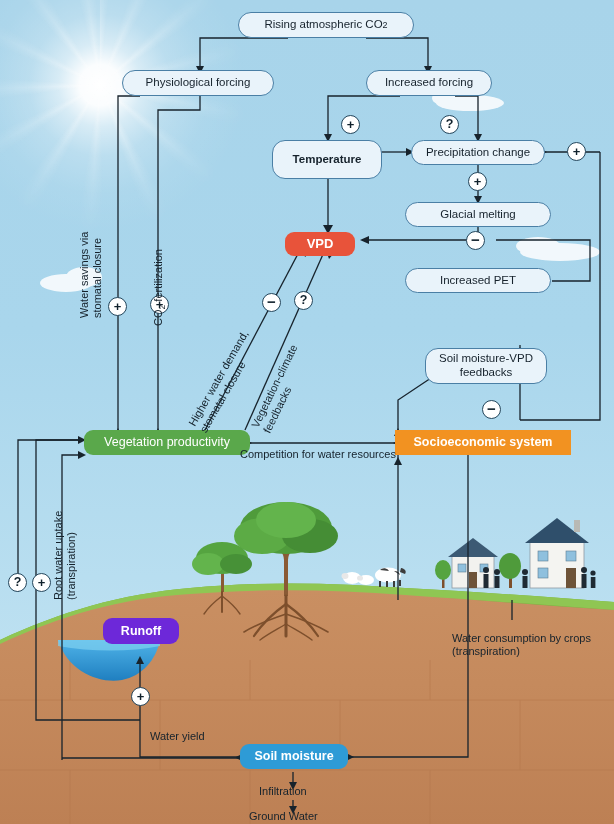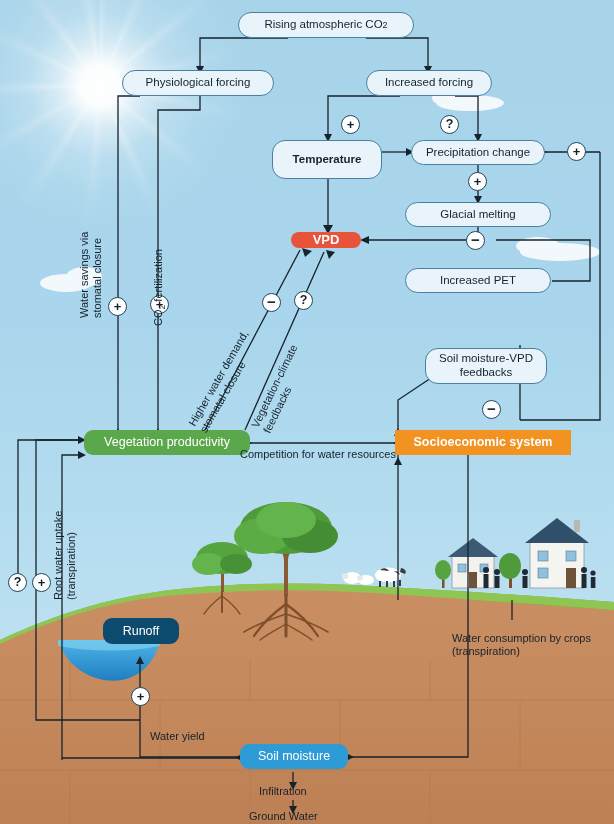--- a/index.html
+++ b/index.html
@@ -101,32 +101,32 @@
   }
   .box.socio {
     background: #f29221;
     border: none;
     color: #ffffff;
     font-weight: bold;
     font-size: 12.5px;
     border-radius: 0;
   }
   .box.runoff {
-    background: #0c4a6e;
+    background: #6d28d9;
     border: none;
     color: #ffffff;
-    font-weight: normal;
+    font-weight: bold;
     font-size: 12.5px;
     border-radius: 9px;
   }
   .box.soilm {
     background: #2e9bd6;
     border: none;
     color: #ffffff;
-    font-weight: normal;
+    font-weight: bold;
     font-size: 12.5px;
     border-radius: 9px;
   }
   .sub { font-size: 0.78em; vertical-align: sub; }
 
   
   .badge {
     position: absolute;
     width: 19px; height: 19px;
     border-radius: 50%;
@@ -415,21 +415,21 @@
   </div>
 
   <div class="box" style="left:411px; top:140px; width:134px; height:25px;">
     <span>Precipitation change</span>
   </div>
 
   <div class="box" style="left:405px; top:202px; width:146px; height:25px;">
     <span>Glacial melting</span>
   </div>
 
-  <div class="box vpd" style="left:291px; top:232px; width:70px; height:16px;">
+  <div class="box vpd" style="left:285px; top:232px; width:70px; height:24px;">
     <span>VPD</span>
   </div>
 
   <div class="box" style="left:405px; top:268px; width:146px; height:25px;">
     <span>Increased PET</span>
   </div>
 
   <div class="box multiline" style="left:425px; top:348px; width:122px; height:36px;">
     <span>Soil moisture-VPD feedbacks</span>
   </div>

